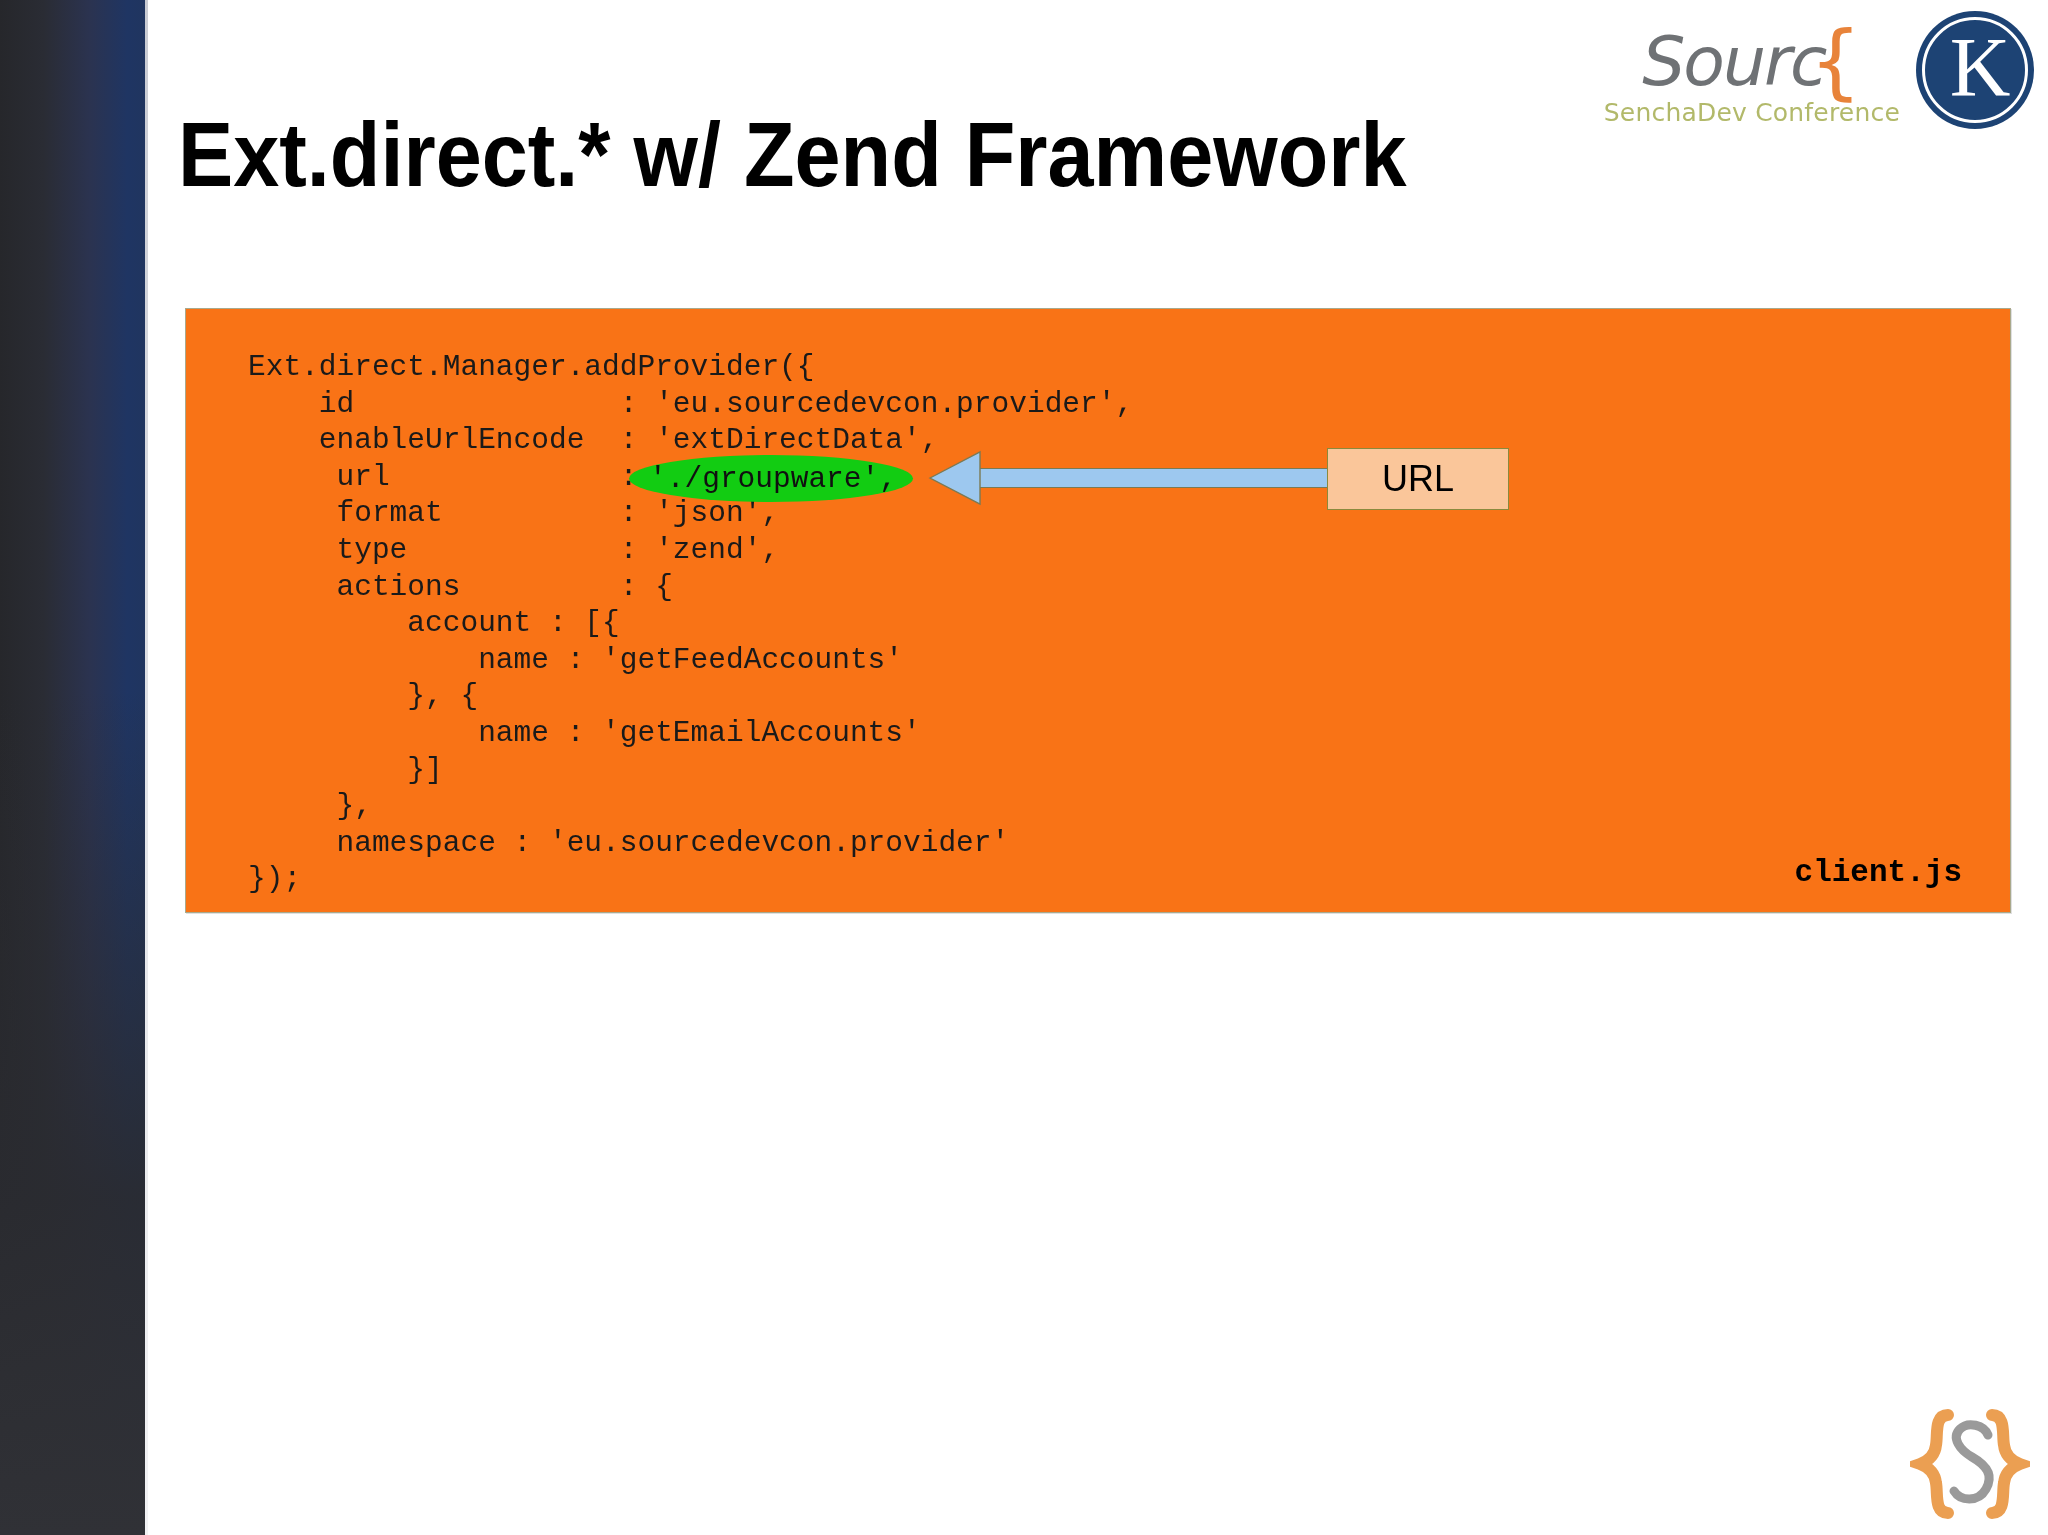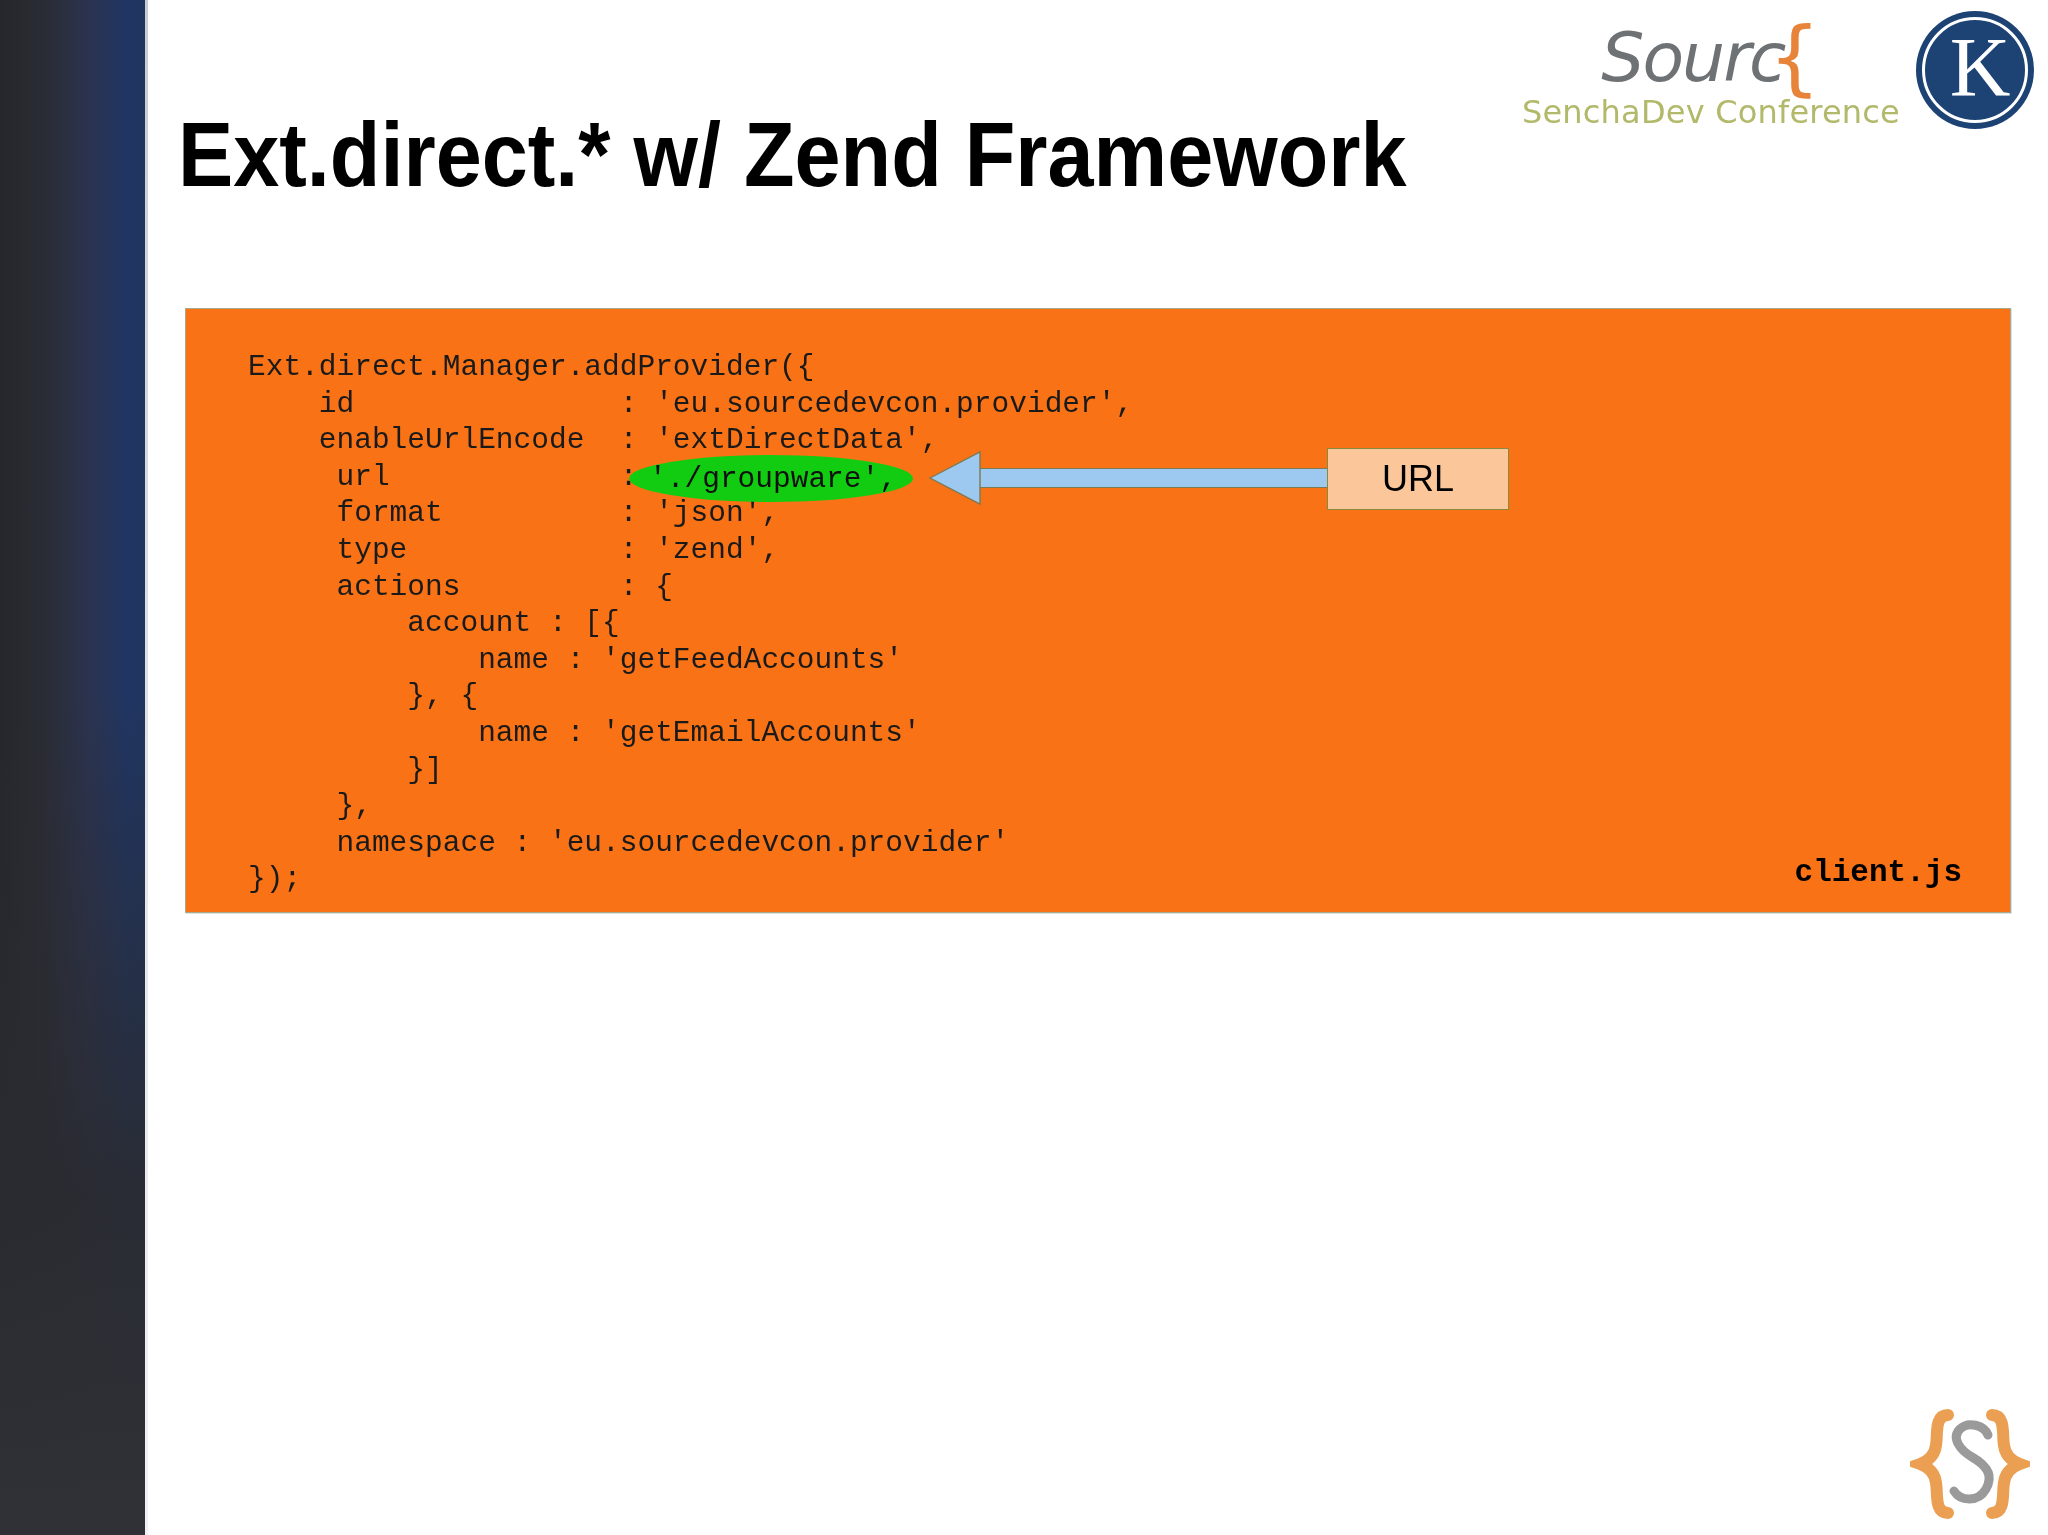--- a/index.html
+++ b/index.html
@@ -82,21 +82,21 @@
     font-family: "DejaVu Sans", sans-serif;
     font-size: 82px;
     font-weight: 400;
     color: #e8833a;
     margin-left: -16px;
     position: relative;
     top: 4px;
   }
   .sourc-sub {
     font-family: "DejaVu Sans", sans-serif;
-    font-size: 32px;
+    font-size: 25px;
     color: #b2b96a;
     margin-top: 2px;
     letter-spacing: 0.2px;
   }
   .kk-emblem {
     position: relative;
     width: 118px;
     height: 118px;
     border-radius: 50%;
     background: #1d4374;

